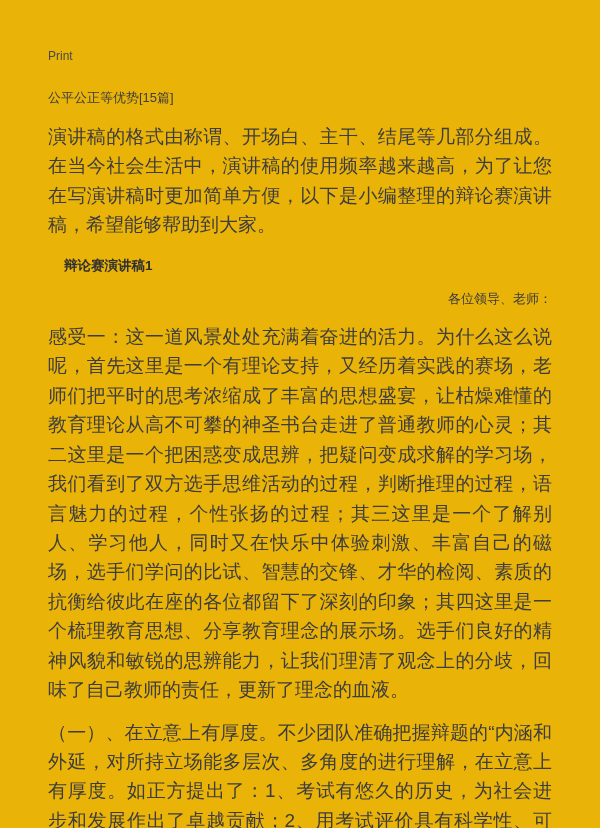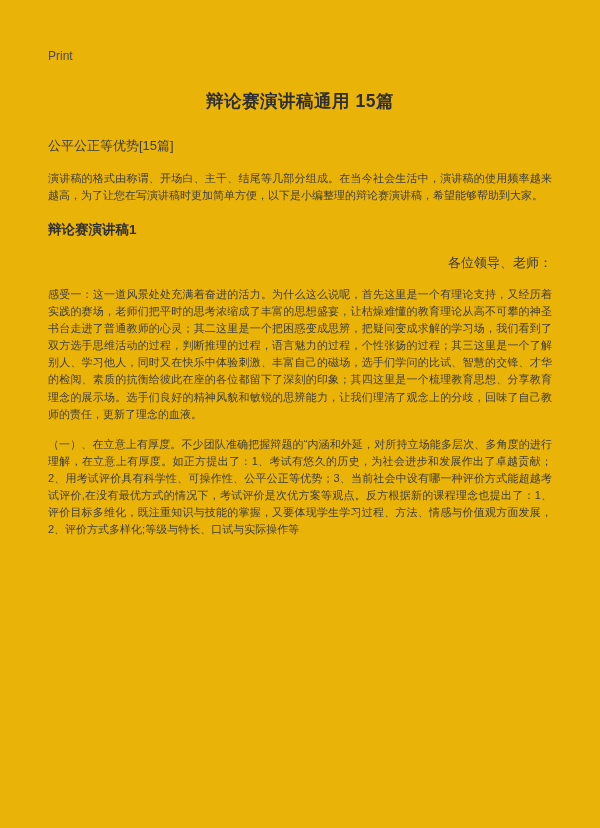--- a/index.html
+++ b/index.html
@@ -31,49 +31,48 @@
     color: #2f2f2f;
     margin-bottom: 24px;
     letter-spacing: 0.5px;
   }
   .doc-subtitle {
     font-size: 13px;
     color: #3d3d3d;
     margin-bottom: 15px;
   }
   .para {
-    font-size: 11px;
+    font-size: 19px;
     line-height: 1.55;
     text-align: justify;
     color: #3d3d3d;
     margin-bottom: 13px;
     word-break: break-all;
   }
   .section-heading {
     font-size: 13.5px;
     font-weight: bold;
     color: #2f2f2f;
-    margin: 17px 0 14px 0;
+    margin: 17px 0 14px 16px;
   }
   .salutation {
     font-size: 13px;
     line-height: 1.55;
     color: #3d3d3d;
     margin-bottom: 13px;
     text-align: right;
   }
 </style>
 </head>
 <body>
 
 <div class="page">
 
   <div class="print-label">Print</div>
 
-  <h1 class="doc-title">辩论赛演讲稿通用 15篇</h1>
 
   <div class="doc-subtitle">公平公正等优势[15篇]</div>
 
   <p class="para">演讲稿的格式由称谓、开场白、主干、结尾等几部分组成。在当今社会生活中，演讲稿的使用频率越来越高，为了让您在写演讲稿时更加简单方便，以下是小编整理的辩论赛演讲稿，希望能够帮助到大家。</p>
 
   <h2 class="section-heading">辩论赛演讲稿1</h2>
 
   <p class="salutation">各位领导、老师：</p>
 
 

